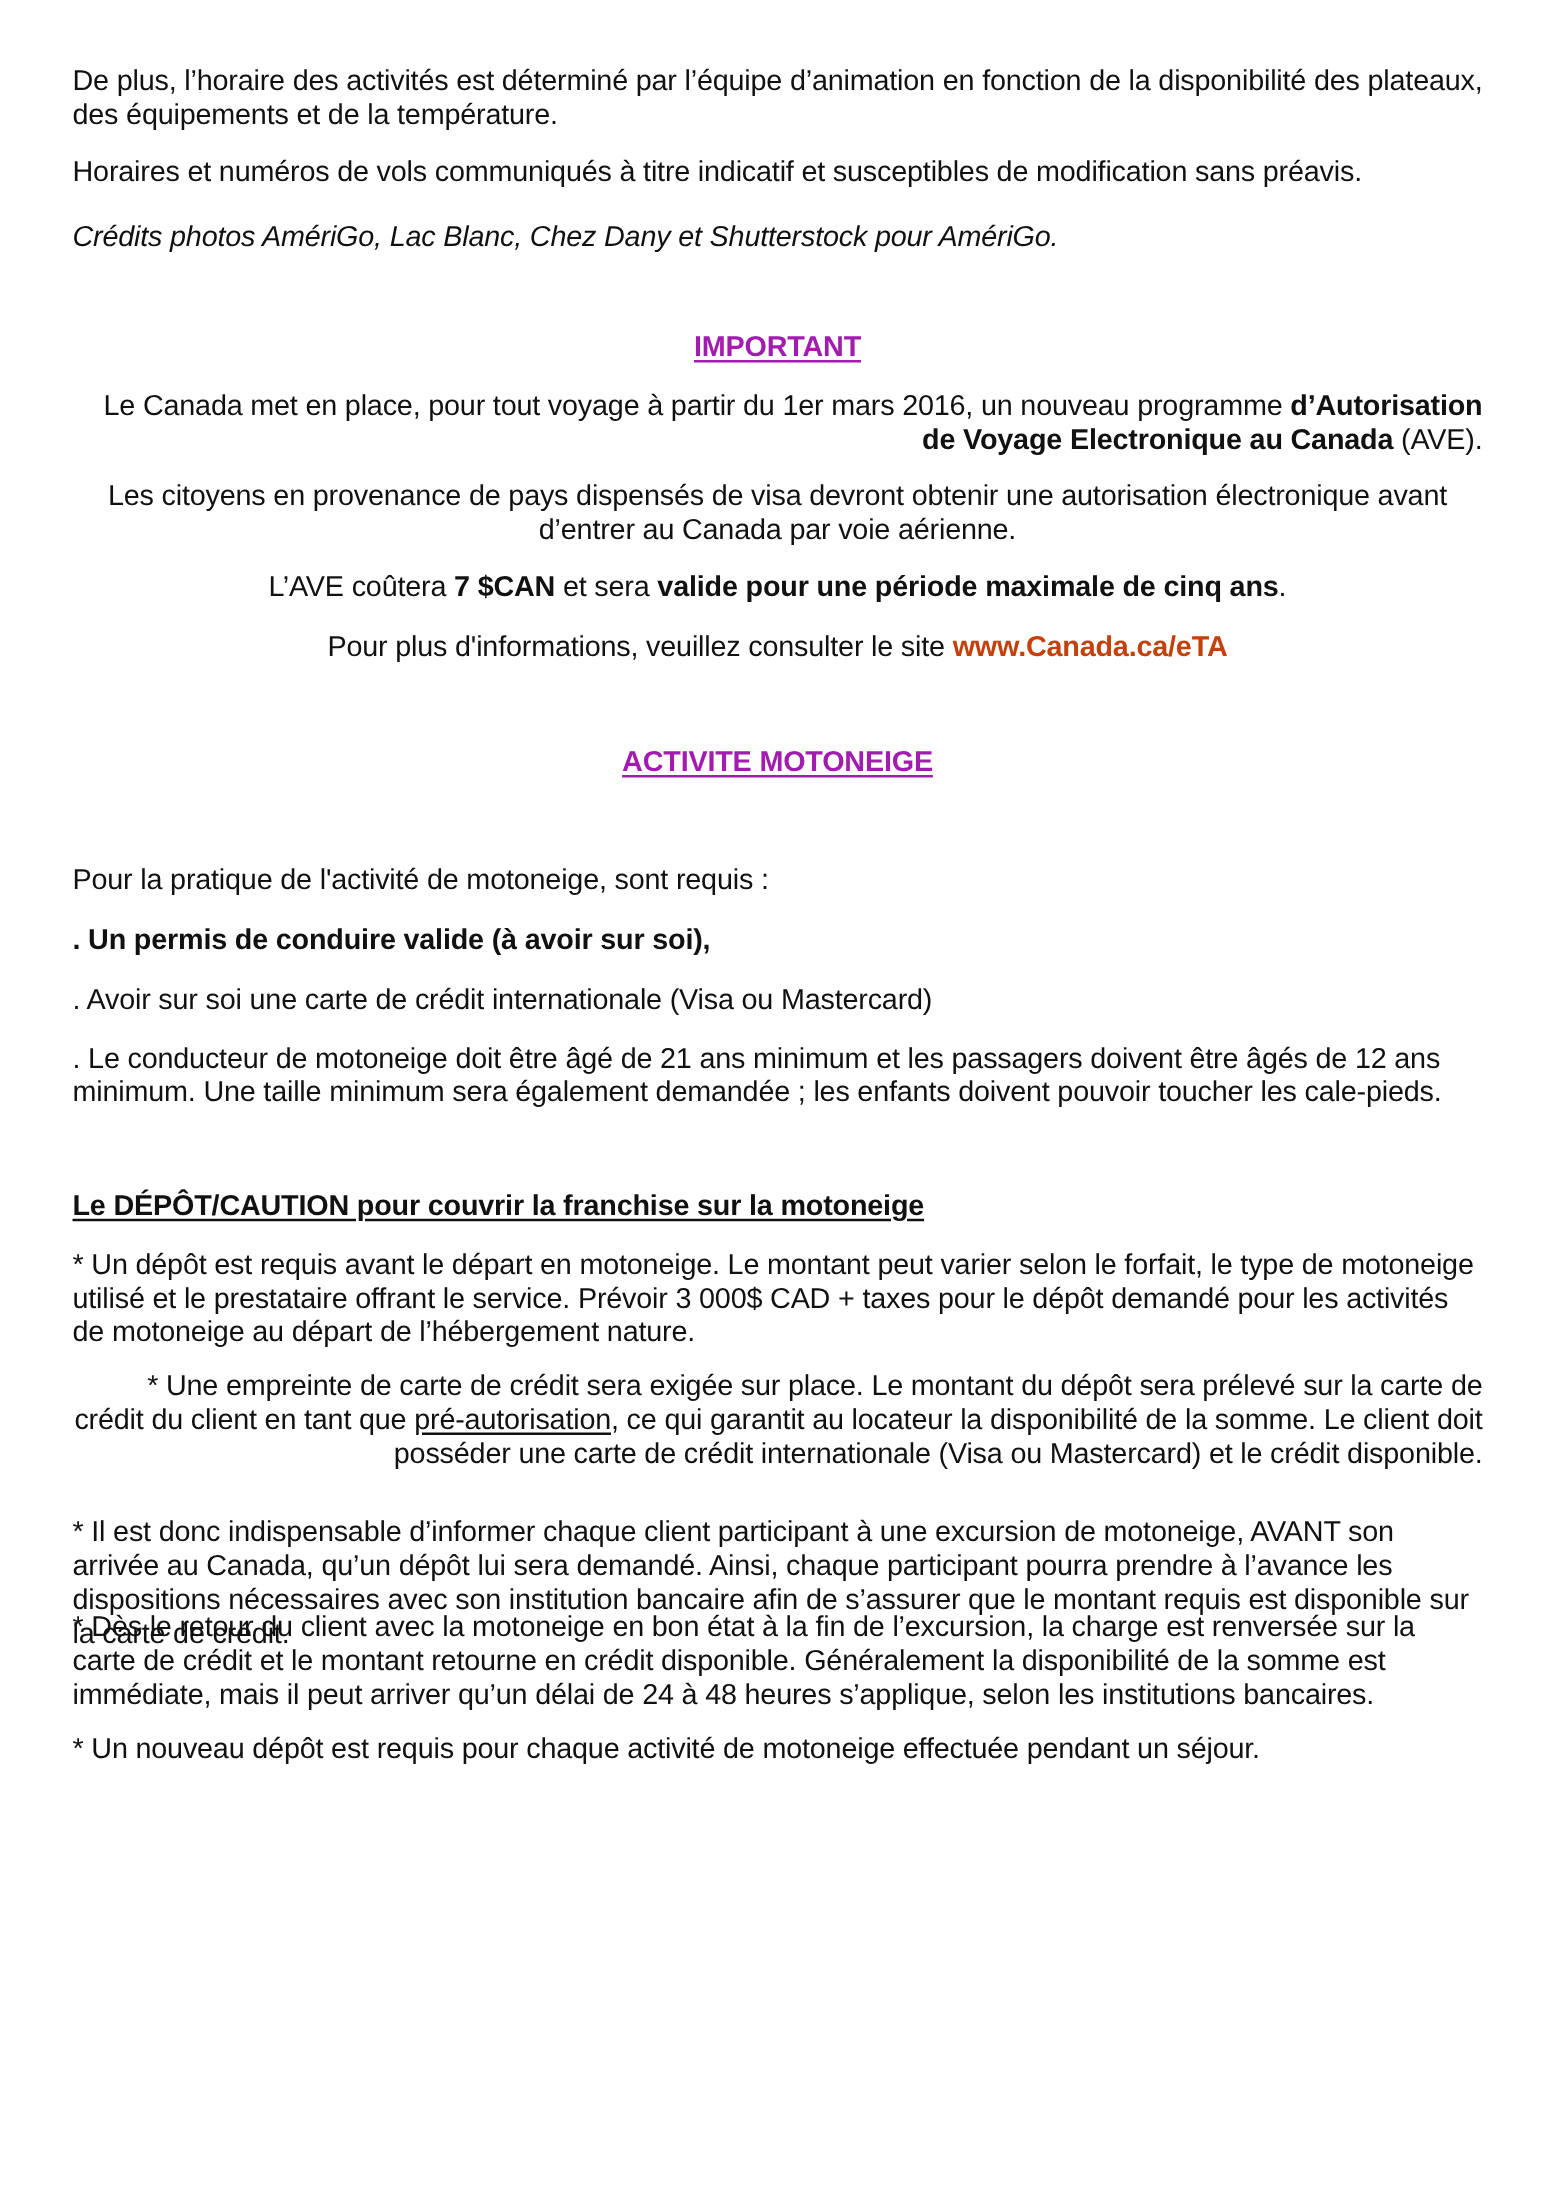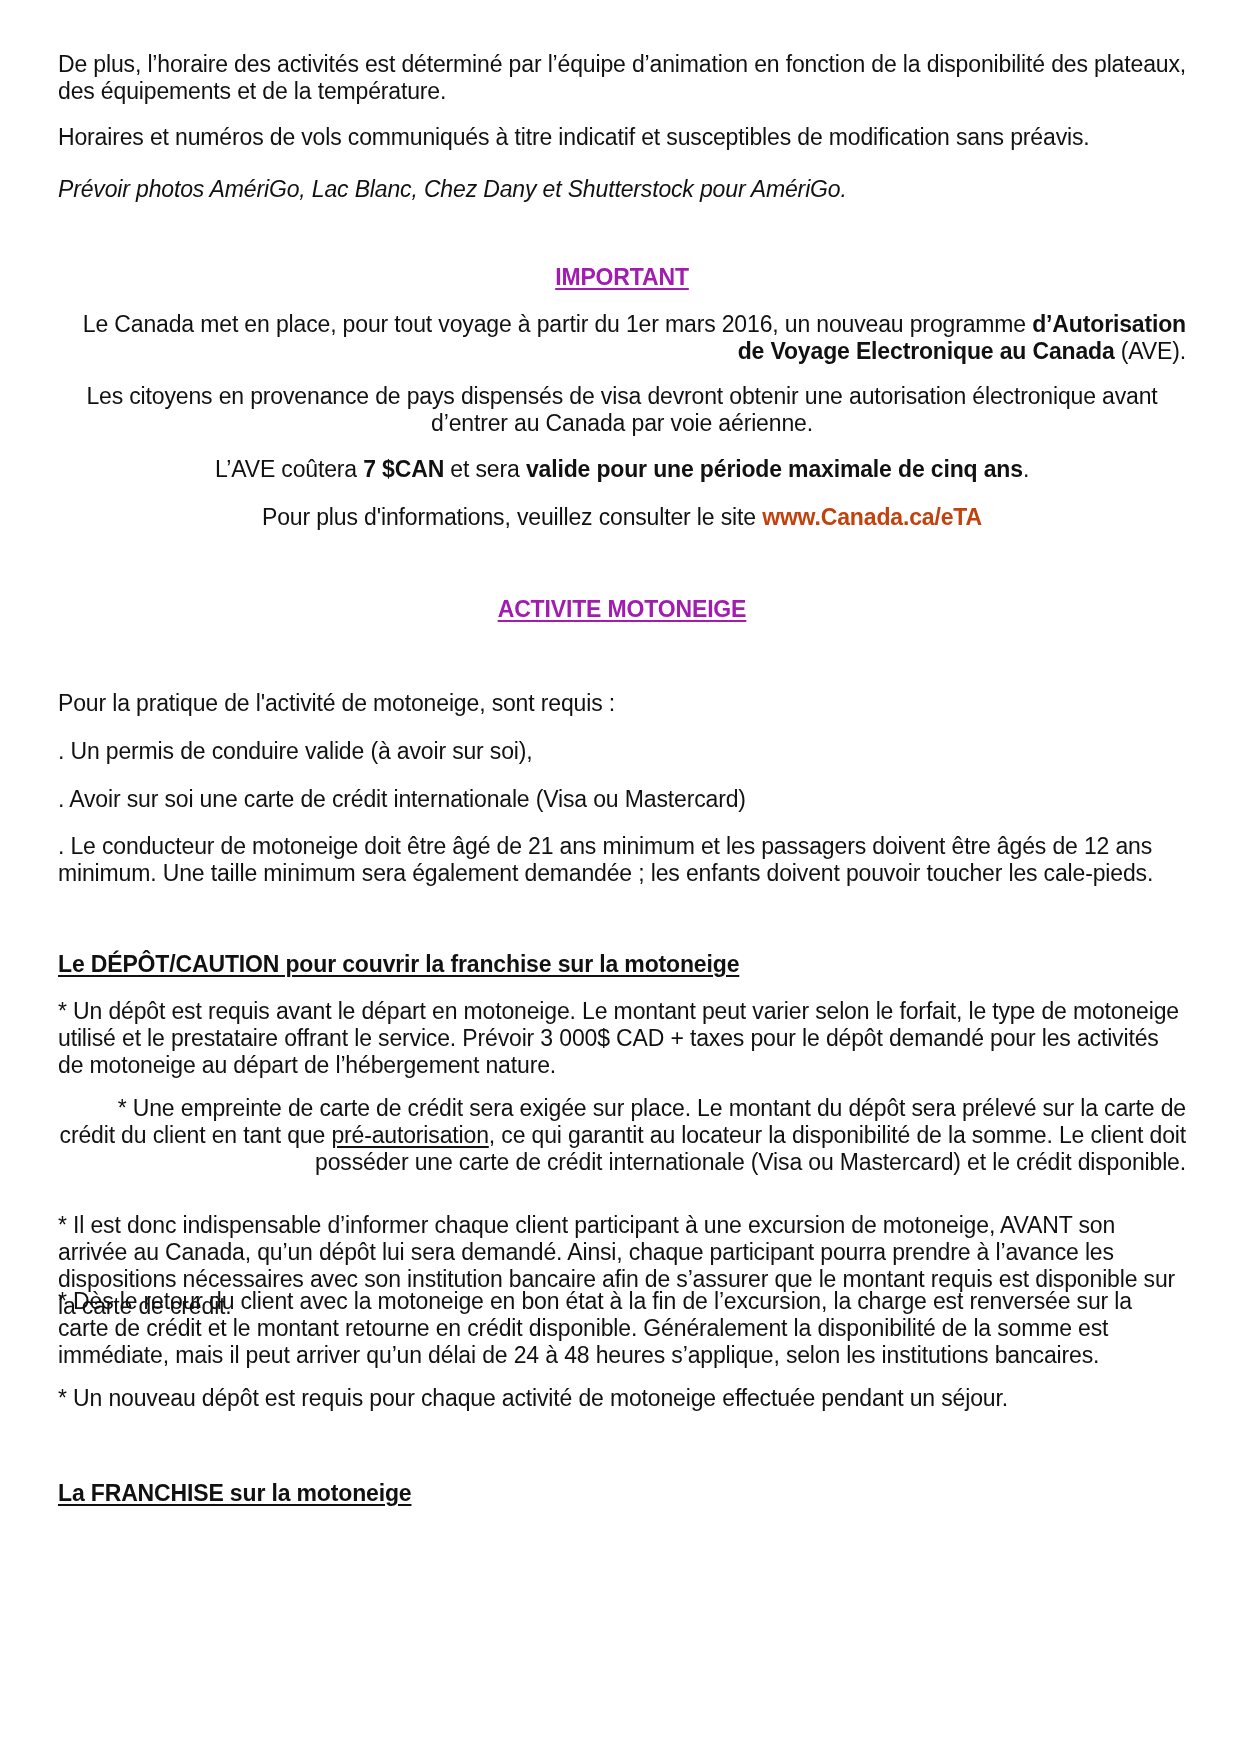--- a/index.html
+++ b/index.html
@@ -35,54 +35,53 @@
     .bu { font-weight: bold; text-decoration: underline; text-underline-offset: 3px; text-decoration-thickness: 1.5px; }
     .link { font-weight: bold; text-underline-offset: 3px; color: #c2410c; cursor: pointer; }
   </style>
 </head>
 <body>
 
 <div class="page">
 
   <p class="blk" style="top:51px;">De plus, l’horaire des activités est déterminé par l’équipe d’animation en fonction de la disponibilité des plateaux, des équipements et de la température.</p>
   <p class="blk" style="top:124px;">Horaires et numéros de vols communiqués à titre indicatif et susceptibles de modification sans préavis.</p>
-  <p class="blk italic" style="top:176px;">Prévoir photos AmériGo, Lac Blanc, Chez Dany et Shutterstock pour AmériGo.</p>
+  <p class="blk italic" style="top:176px;">Crédits photos AmériGo, Lac Blanc, Chez Dany et Shutterstock pour AmériGo.</p>
 
   <p class="blk center red-heading" style="top:264px;">IMPORTANT</p>
 
   <p class="blk center" style="top:311px; left:58px; width:1128px;text-align:right;">
     <span>Le Canada met en place, pour tout voyage à partir du 1er mars 2016, un nouveau programme </span><span class="b">d’Autorisation de Voyage Electronique au Canada</span><span> (AVE).</span>
   </p>
 
   <p class="blk center" style="top:383px; left:62px; width:1120px;">Les citoyens en provenance de pays dispensés de visa devront obtenir une autorisation électronique avant d’entrer au Canada par voie aérienne.</p>
 
   <p class="blk center" style="top:456px;">
     <span>L’AVE coûtera </span><span class="b">7 $CAN</span><span> et sera </span><span class="b">valide pour une période maximale de cinq ans</span><span>.</span>
   </p>
 
   <p class="blk center" style="top:504px;">
     <span>Pour plus d'informations, veuillez consulter le site </span><a class="link">www.Canada.ca/eTA</a>
   </p>
 
   <p class="blk center red-heading" style="top:596px;">ACTIVITE MOTONEIGE</p>
 
   <p class="blk" style="top:690px;">Pour la pratique de l'activité de motoneige, sont requis :</p>
-  <p class="blk" style="top:738px;">. Un permis de conduire valide (à avoir sur soi),</p>
+  <p class="blk" style="top:738px;font-weight:bold;">. Un permis de conduire valide (à avoir sur soi),</p>
   <p class="blk" style="top:786px;">. Avoir sur soi une carte de crédit internationale (Visa ou Mastercard)</p>
   <p class="blk" style="top:833px;">. Le conducteur de motoneige doit être âgé de 21 ans minimum et les passagers doivent être âgés de 12 ans minimum. Une taille minimum sera également demandée ; les enfants doivent pouvoir toucher les cale-pieds.</p>
 
   <p class="blk bu" style="top:951px;">Le DÉPÔT/CAUTION pour couvrir la franchise sur la motoneige</p>
 
   <p class="blk" style="top:998px;">* Un dépôt est requis avant le départ en motoneige.  Le montant peut varier selon le forfait, le type de motoneige utilisé et le prestataire offrant le service.  Prévoir 3 000$ CAD + taxes pour le dépôt demandé pour les activités de motoneige au départ de l’hébergement nature.</p>
 
   <p class="blk" style="top:1095px;text-align:right;">
     <span>* Une empreinte de carte de crédit sera exigée sur place.  Le montant du dépôt sera prélevé sur la carte de crédit du client en tant que </span><span class="u">pré-autorisation</span><span>, ce qui garantit au locateur la disponibilité de la somme.  Le client doit posséder une carte de crédit internationale (Visa ou Mastercard) et le crédit disponible.</span>
   </p>
 
   <p class="blk" style="top:1192px;margin-top:20px;">* Il est donc indispensable d’informer chaque client participant à une excursion de motoneige, AVANT son arrivée au Canada, qu’un dépôt lui sera demandé.  Ainsi, chaque participant pourra prendre à l’avance les dispositions nécessaires avec son institution bancaire afin de s’assurer que le montant requis est disponible sur la carte de crédit.</p>
 
   <p class="blk" style="top:1288px;">* Dès le retour du client avec la motoneige en bon état à la fin de l’excursion, la charge est renversée sur la carte de crédit et le montant retourne en crédit disponible.  Généralement la disponibilité de la somme est immédiate, mais il peut arriver qu’un délai de 24 à 48 heures s’applique, selon les institutions bancaires.</p>
 
   <p class="blk" style="top:1385px;">* Un nouveau dépôt est requis pour chaque activité de motoneige effectuée pendant un séjour.</p>
 
-  <p class="blk bu" style="top:1480px;">La FRANCHISE sur la motoneige</p>
 
 </div>
 
 </body></html>

